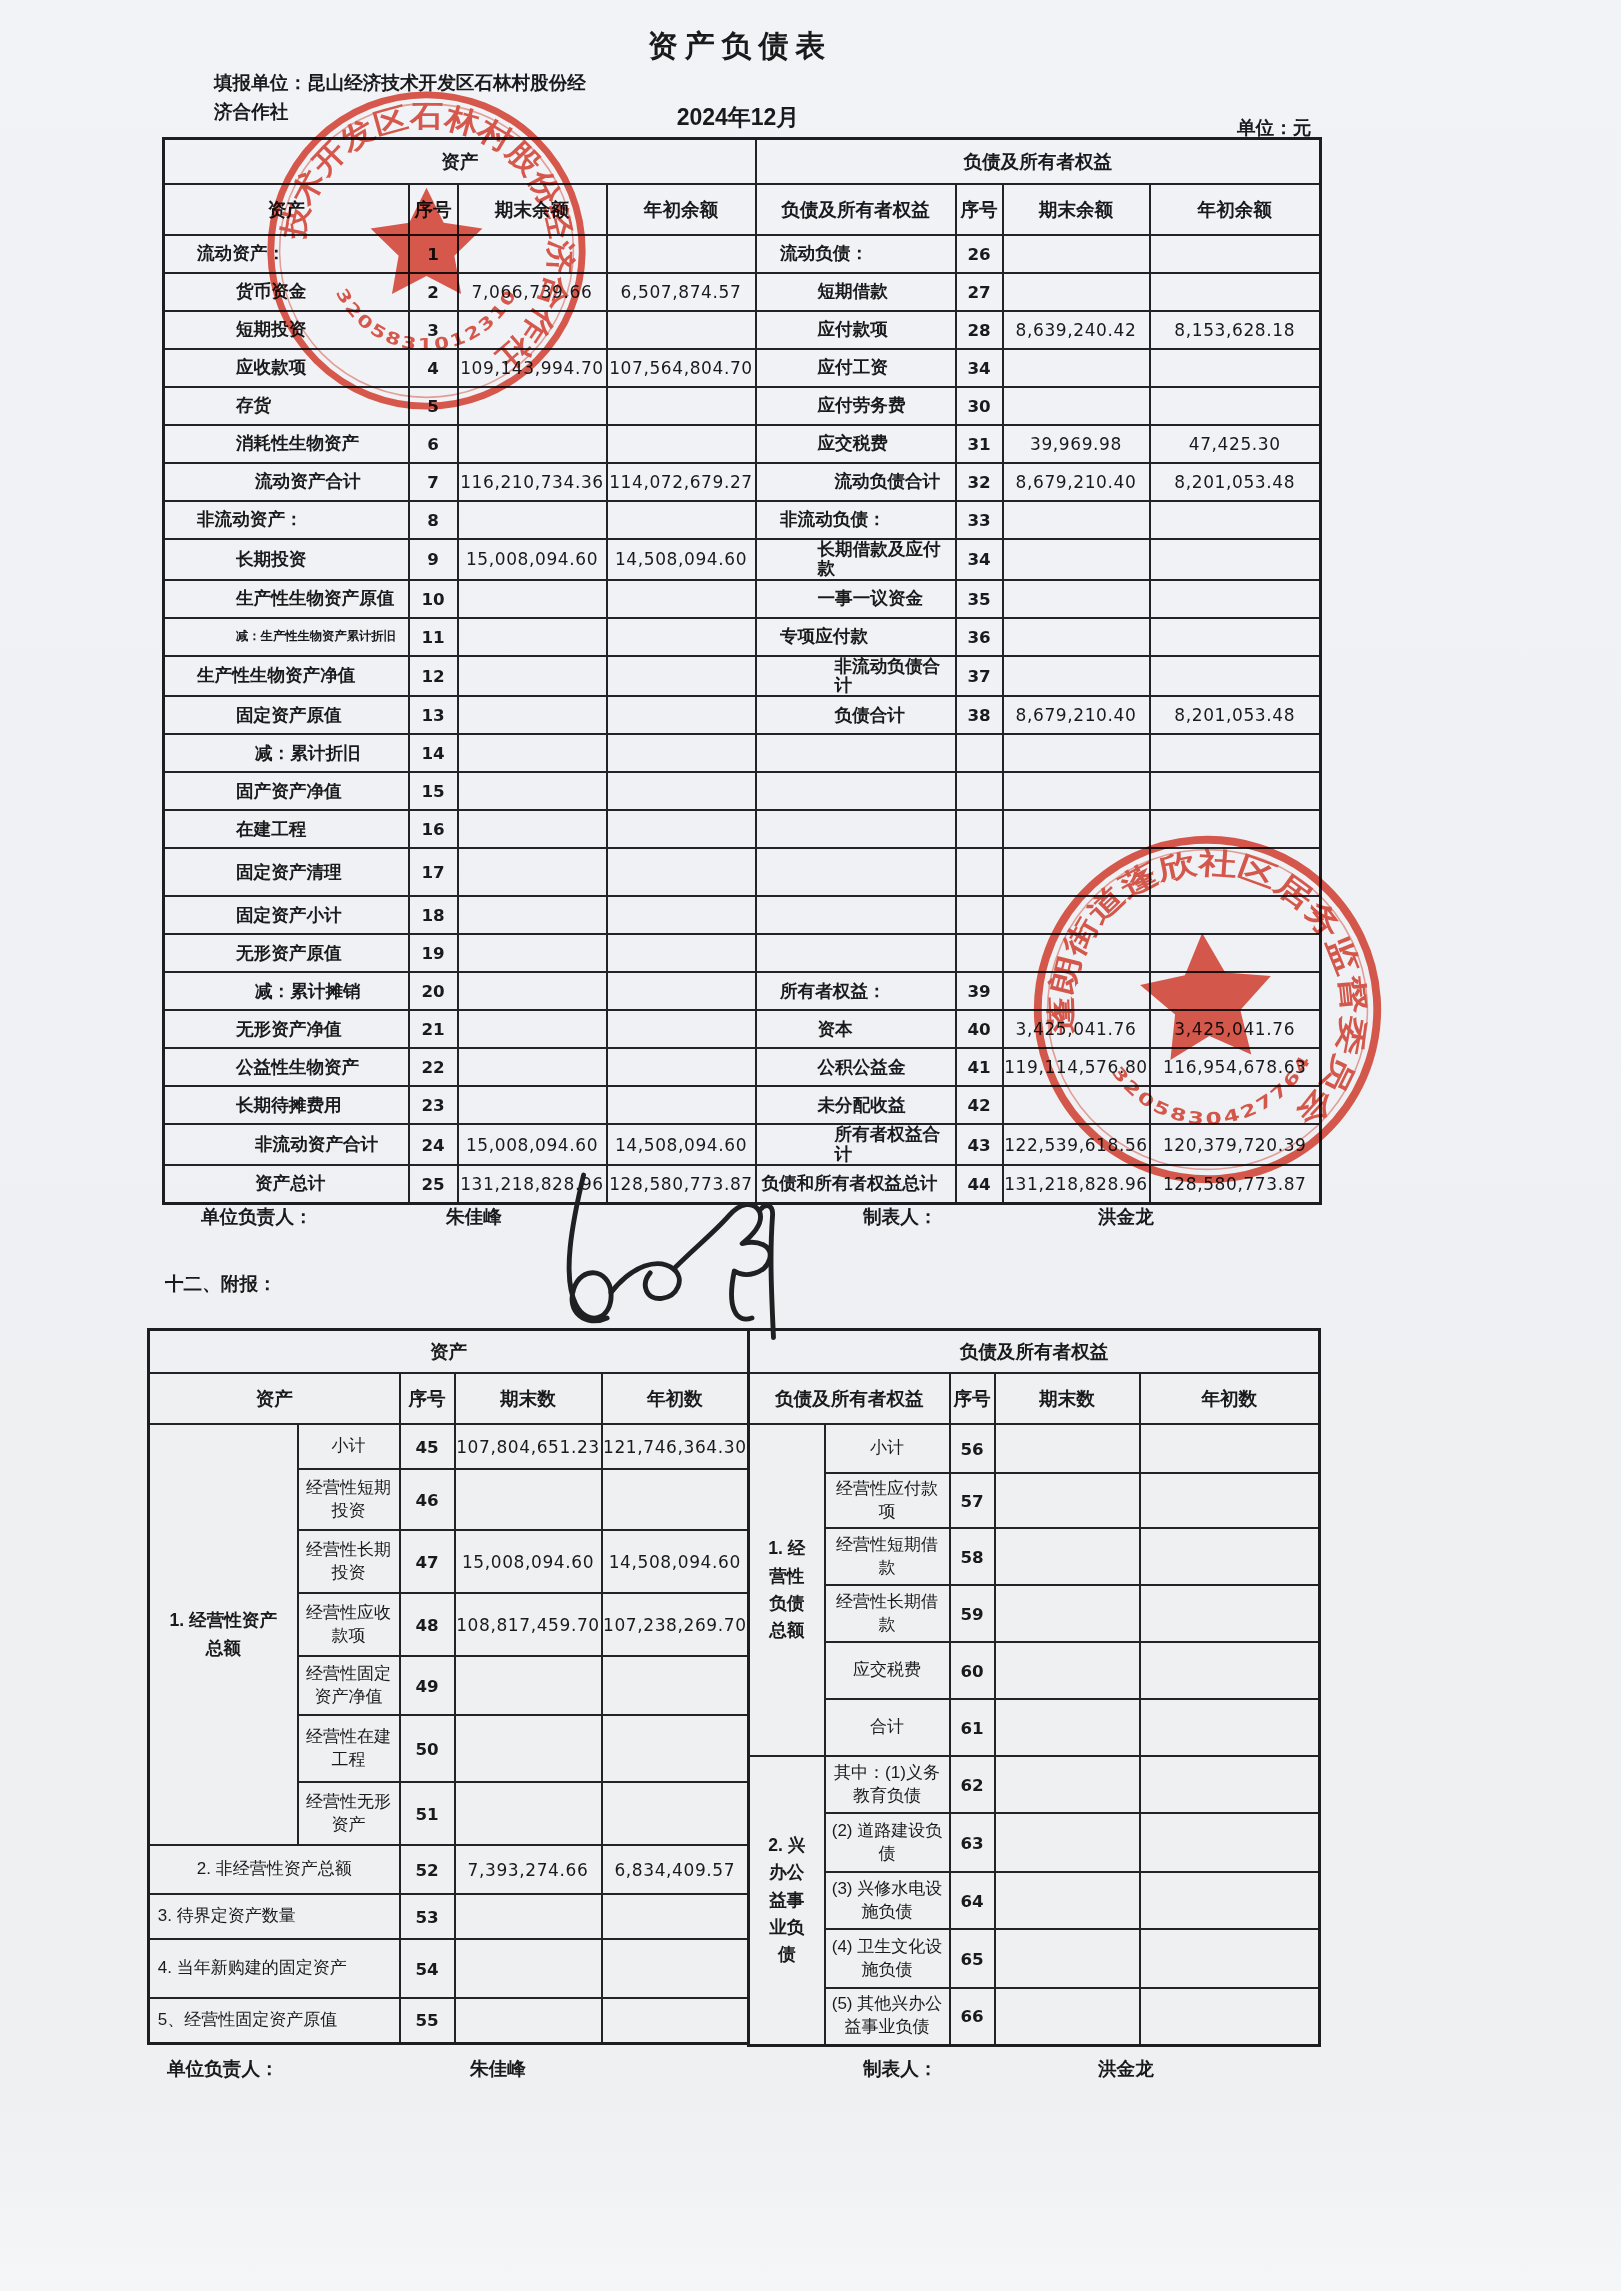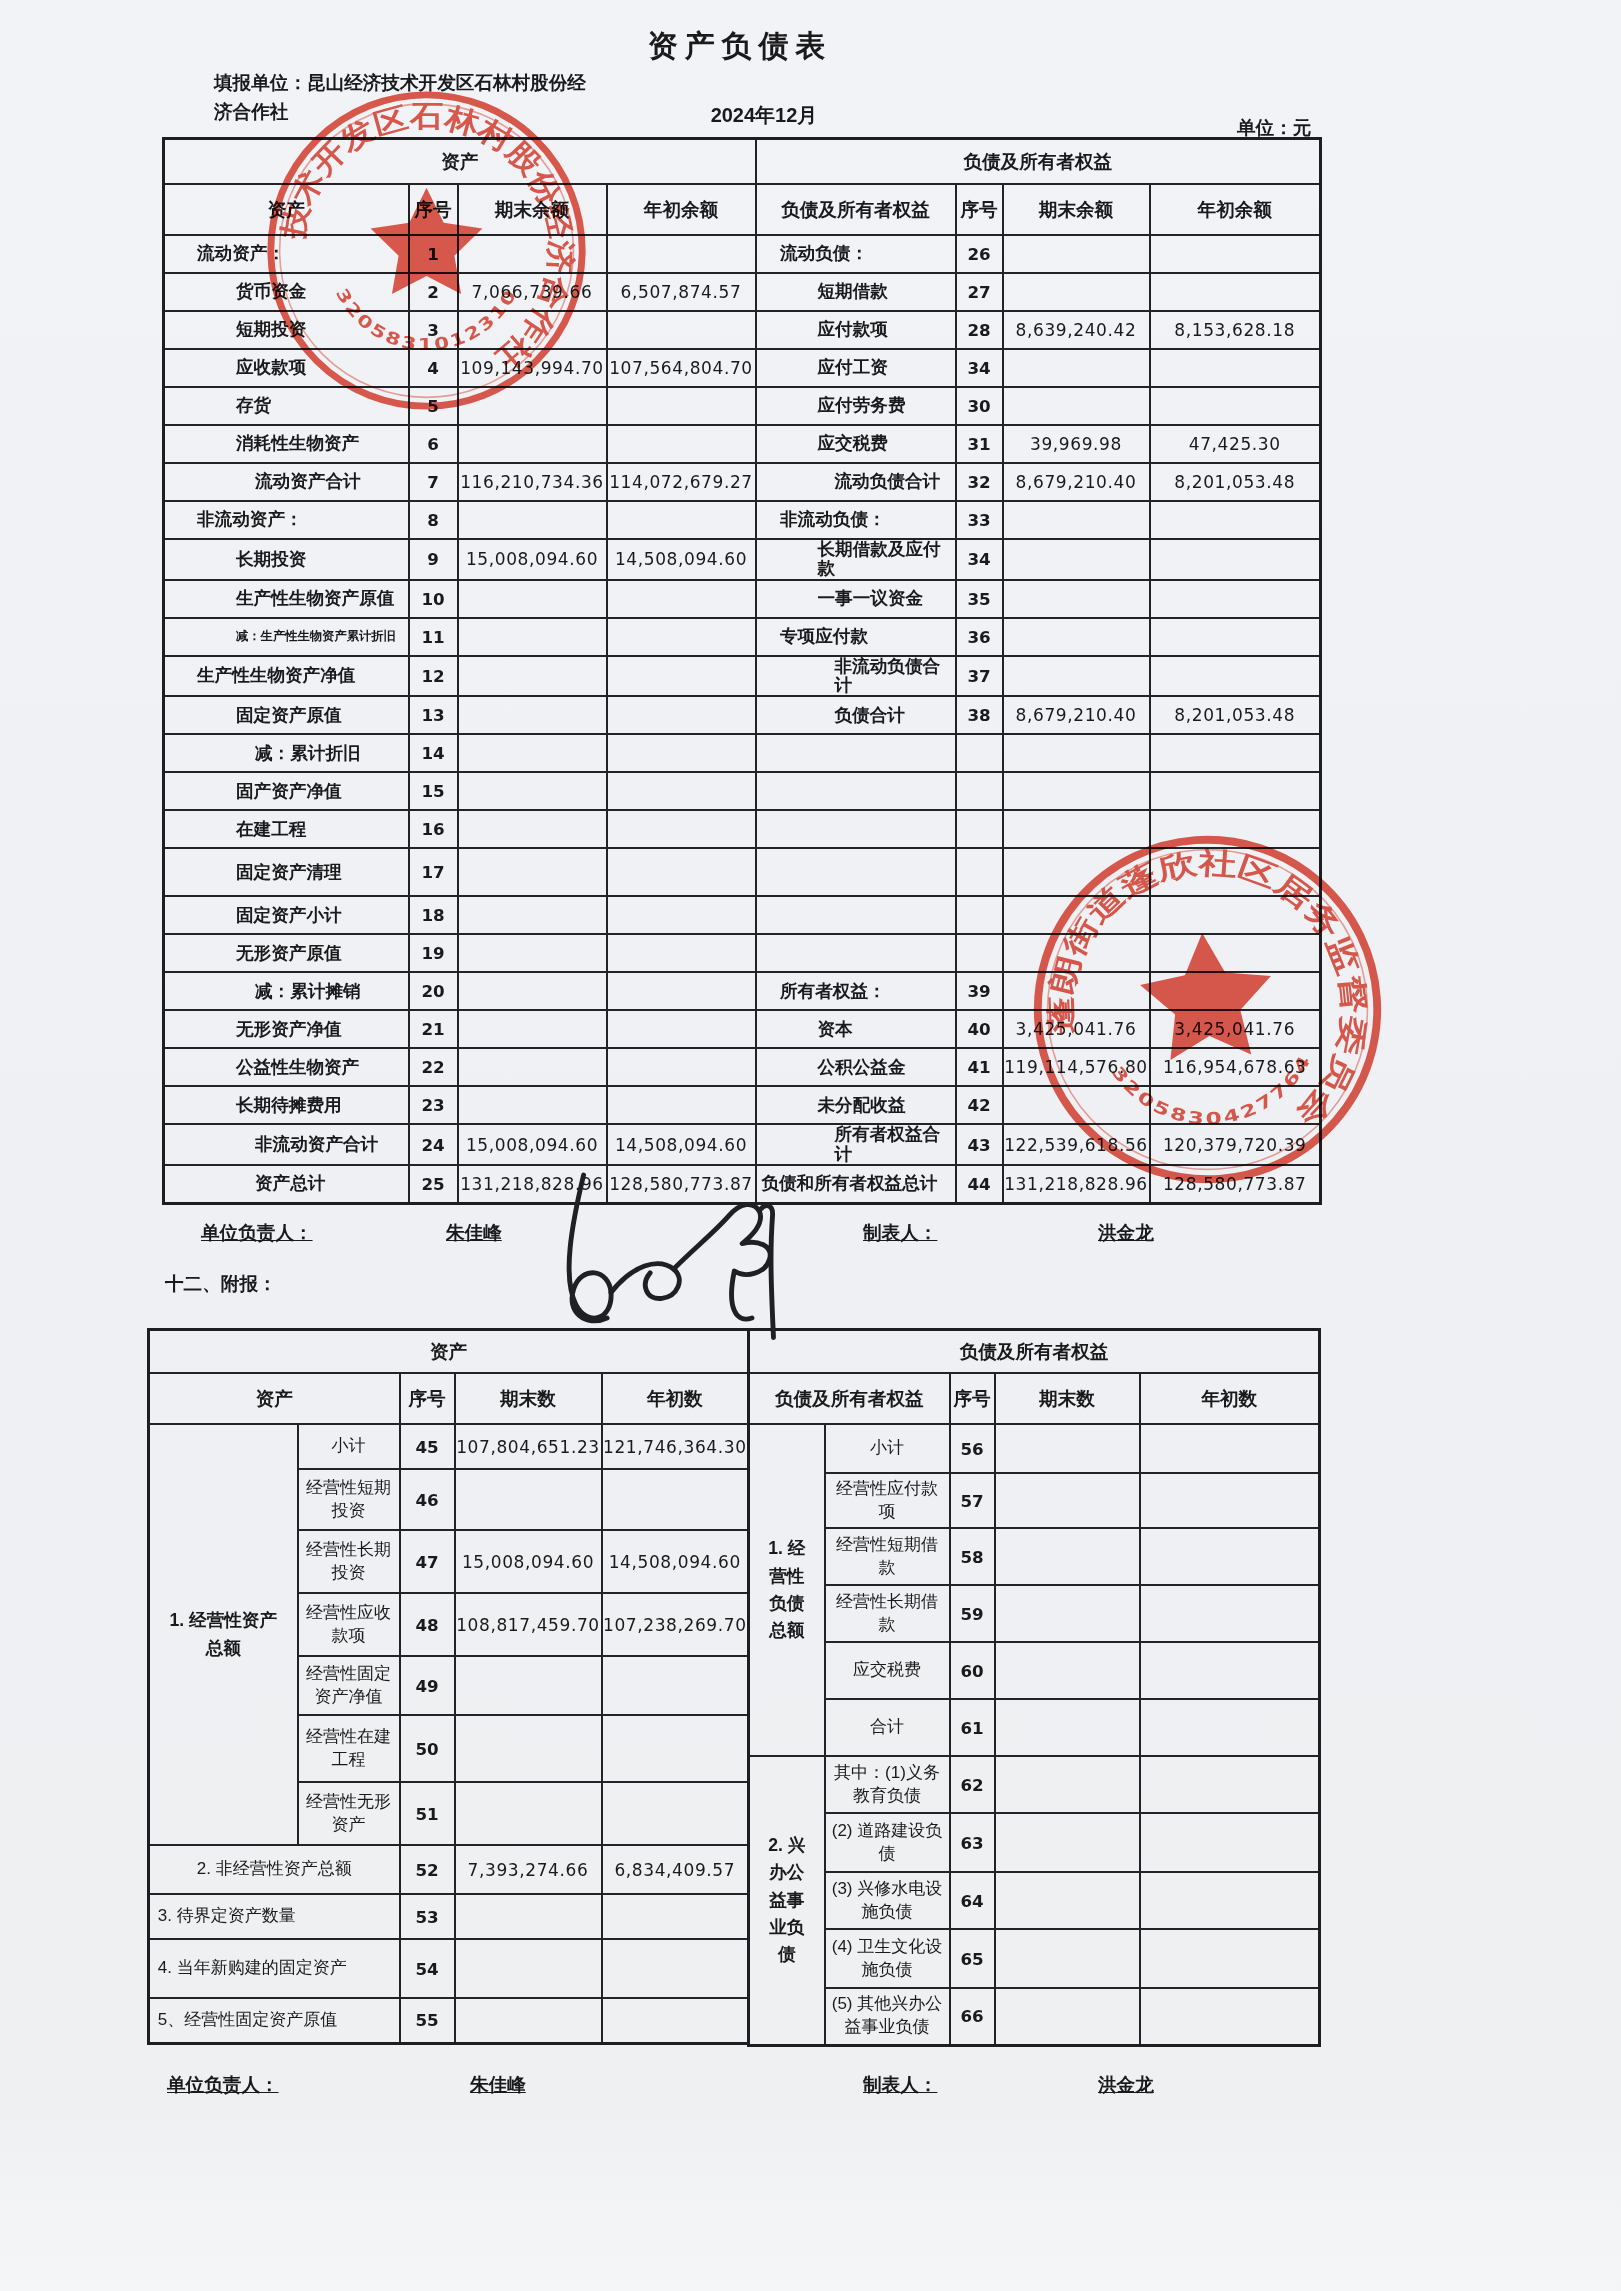--- a/index.html
+++ b/index.html
@@ -5,22 +5,22 @@
   html,body{margin:0;padding:0;background:#e7e8ec;}
   .page{
     position:relative;width:1621px;height:2292px;margin:0 auto;overflow:hidden;
     background:linear-gradient(180deg,#f2f3f6 0%,#eff0f3 55%,#eef0f2 92%,#f5f6f8 100%);
     font-family:"Liberation Sans","DejaVu Sans",sans-serif;color:#1a1a1c;
   }
   .title{position:absolute;top:25.5px;left:0;width:1480px;text-align:center;
     font-size:30px;font-weight:700;letter-spacing:6.9px;}
   .meta-unit{position:absolute;left:214px;top:69px;width:374px;font-size:18.6px;
     font-weight:600;line-height:1.55;}
-  .meta-period{position:absolute;left:676px;top:102px;width:176px;text-align:center;
-    font-size:20px;font-weight:600;}
+  .meta-period{position:absolute;left:650px;top:102px;width:176px;text-align:center;
+    font-size:23px;font-weight:600;}
   .meta-currency{position:absolute;left:1237px;top:115px;font-size:18.6px;font-weight:600;}
 
   table{border-collapse:collapse;table-layout:fixed;position:absolute;background:transparent;}
   th,td{border:2.5px solid #222326;padding:0;vertical-align:middle;overflow:hidden;}
   table{border:3.4px solid #1d1e21;}
   th{font-size:18.6px;font-weight:700;}
 
   .main-table{left:162px;top:137px;width:1157px;}
   .main-table thead tr.hA th{height:43px;}
   .main-table thead tr.hB th{height:49px;}
@@ -34,21 +34,21 @@
   td.lab.r.lv0{padding-left:23.5px;}
   td.lab.r.lv1{padding-left:61px;}
   td.lab.r.lv2{padding-left:78px;}
   td.lab.r.lv3{padding-left:4.9px;}
   td.lab.small{font-size:12.3px;}
   td.no{text-align:center;font-size:16.7px;font-weight:600;font-family:"DejaVu Sans",sans-serif;}
   td.val{text-align:center;font-size:17px;font-weight:500;letter-spacing:0.6px;
     font-family:"DejaVu Sans",sans-serif;}
 
   .footer-row{position:absolute;left:0;width:1621px;height:29px;font-size:18.6px;font-weight:700;}
-  .footer-row span{position:absolute;top:16px;white-space:nowrap;text-decoration:underline;}
+  .footer-row span{position:absolute;top:0;white-space:nowrap;}
   .f1{top:1204px;}
   .f2{top:2056px;}
   .f1 .p1{left:201px;} .f1 .p2{left:446px;} .f1 .p3{left:863px;} .f1 .p4{left:1098px;}
   .f2 .p1{left:167px;} .f2 .p2{left:470px;} .f2 .p3{left:863px;} .f2 .p4{left:1098px;}
 
   .apx-caption{position:absolute;left:165px;top:1271px;font-size:18.6px;font-weight:700;}
 
   .apx-left{left:147px;top:1328px;width:600px;}
   .apx-right{left:747px;top:1328px;width:572px;}
   .apx-left thead tr.hA th,.apx-right thead tr.hA th{height:41px;}

